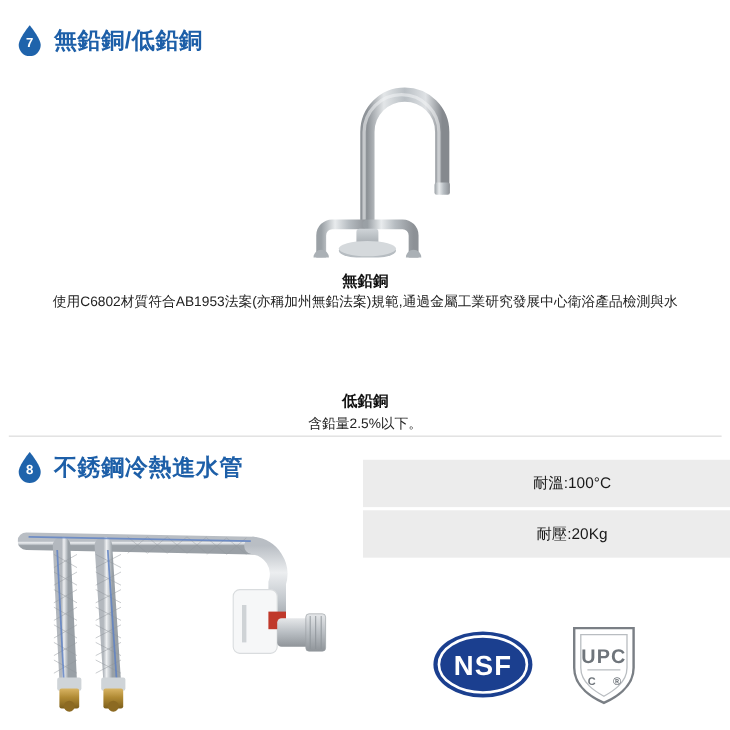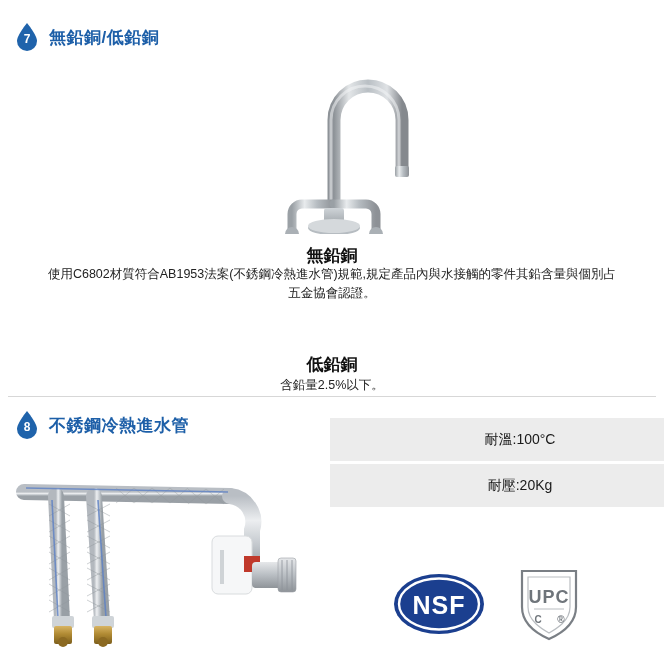--- a/index.html
+++ b/index.html
@@ -44,21 +44,21 @@
     align-items: center;
     justify-content: center;
     color: #ffffff;
     font-size: 12px;
     font-weight: bold;
     padding-top: 4px;
     box-sizing: border-box;
   }
   .section-title {
     color: #1d5fa8;
-    font-size: 17px;
+    font-size: 21px;
     font-weight: bold;
     letter-spacing: 0.5px;
   }
 
   
   #sec7 {
     position: absolute;
     left: 0;
     top: 0;
     width: 664px;
@@ -82,21 +82,21 @@
     position: absolute;
     left: 0;
     width: 664px;
     text-align: center;
     font-size: 12.5px;
     line-height: 19px;
     color: #222;
   }
   .body-title {
     font-weight: bold;
-    font-size: 17px;
+    font-size: 14px;
     color: #111;
   }
   #lead-free-title { top: 246px; }
   #lead-free-text  { top: 265px; }
   #low-lead-title  { top: 343px; margin-top: 12px; }
   #low-lead-text   { top: 376px; }
   .body-text p {
     margin: 0;
   }
 
@@ -206,22 +206,21 @@
         <circle cx="134" cy="176" r="7" fill="#aab0b5"></circle>
 
         <rect x="82" y="150" width="20" height="18" rx="3" fill="url(#steelv)"></rect>
         <ellipse cx="92" cy="170" rx="26" ry="7" fill="#b6bcc1"></ellipse>
         <ellipse cx="92" cy="168" rx="26" ry="7" fill="#d5d9dc"></ellipse>
       </svg>
     </div>
 
     <div class="body-block body-title" id="lead-free-title">無鉛銅</div>
     <div class="body-block body-text" id="lead-free-text">
-      <p>使用C6802材質符合AB1953法案(不銹鋼冷熱進水管)規範,規定產品內與水接觸的零件其鉛含量與個別占</p>
-      <p>五金協會認證。</p>
+      <p>使用C6802材質符合AB1953法案(亦稱加州無鉛法案)規範,通過金屬工業研究發展中心衛浴產品檢測與水</p>
     </div>
 
     <div class="body-block body-title" id="low-lead-title">低鉛銅</div>
     <div class="body-block body-text" id="low-lead-text">
       <p>含鉛量2.5%以下。</p>
     </div>
   </div>
 
   <hr class="divider">
 

